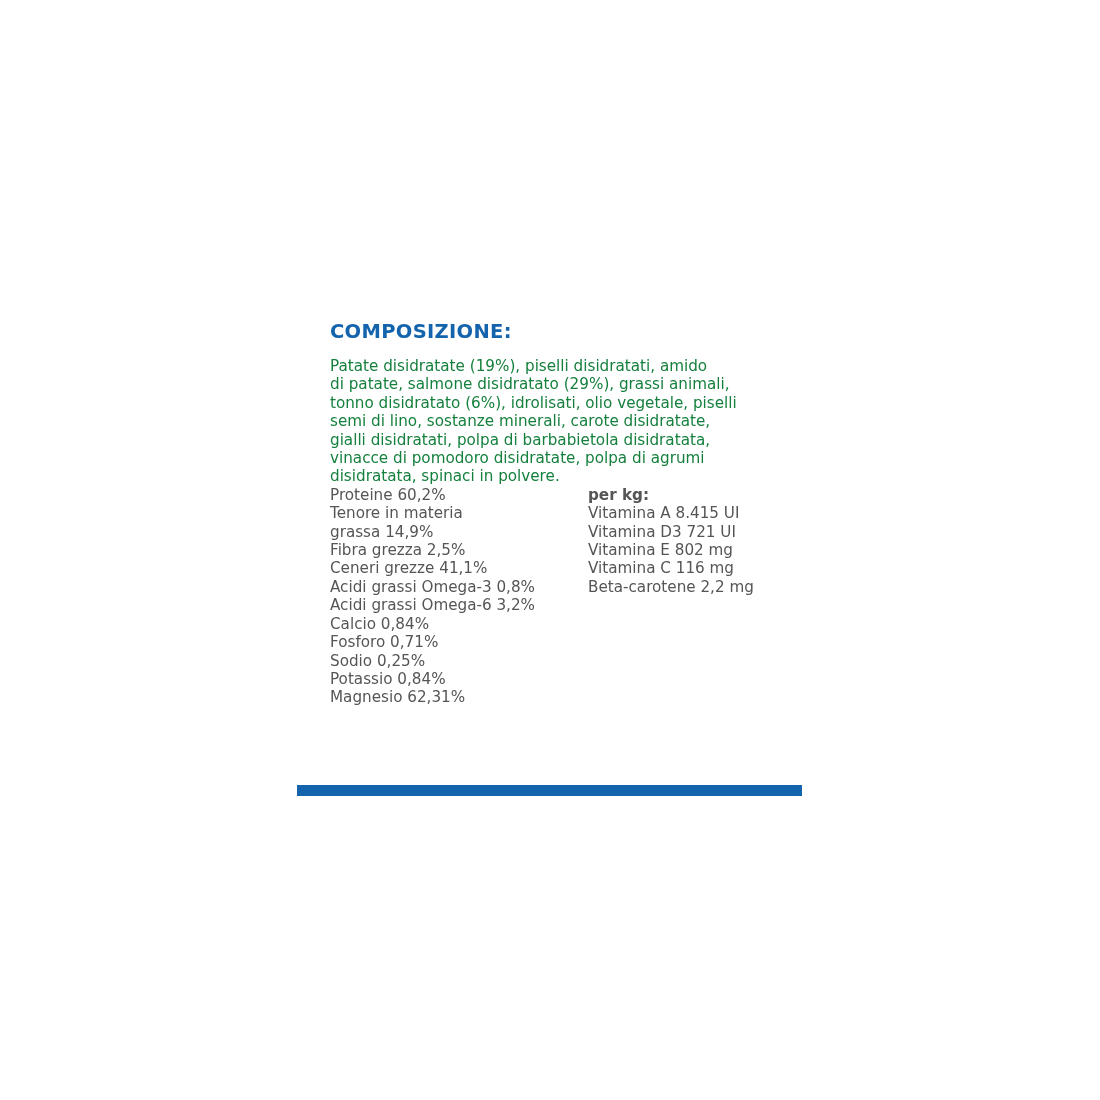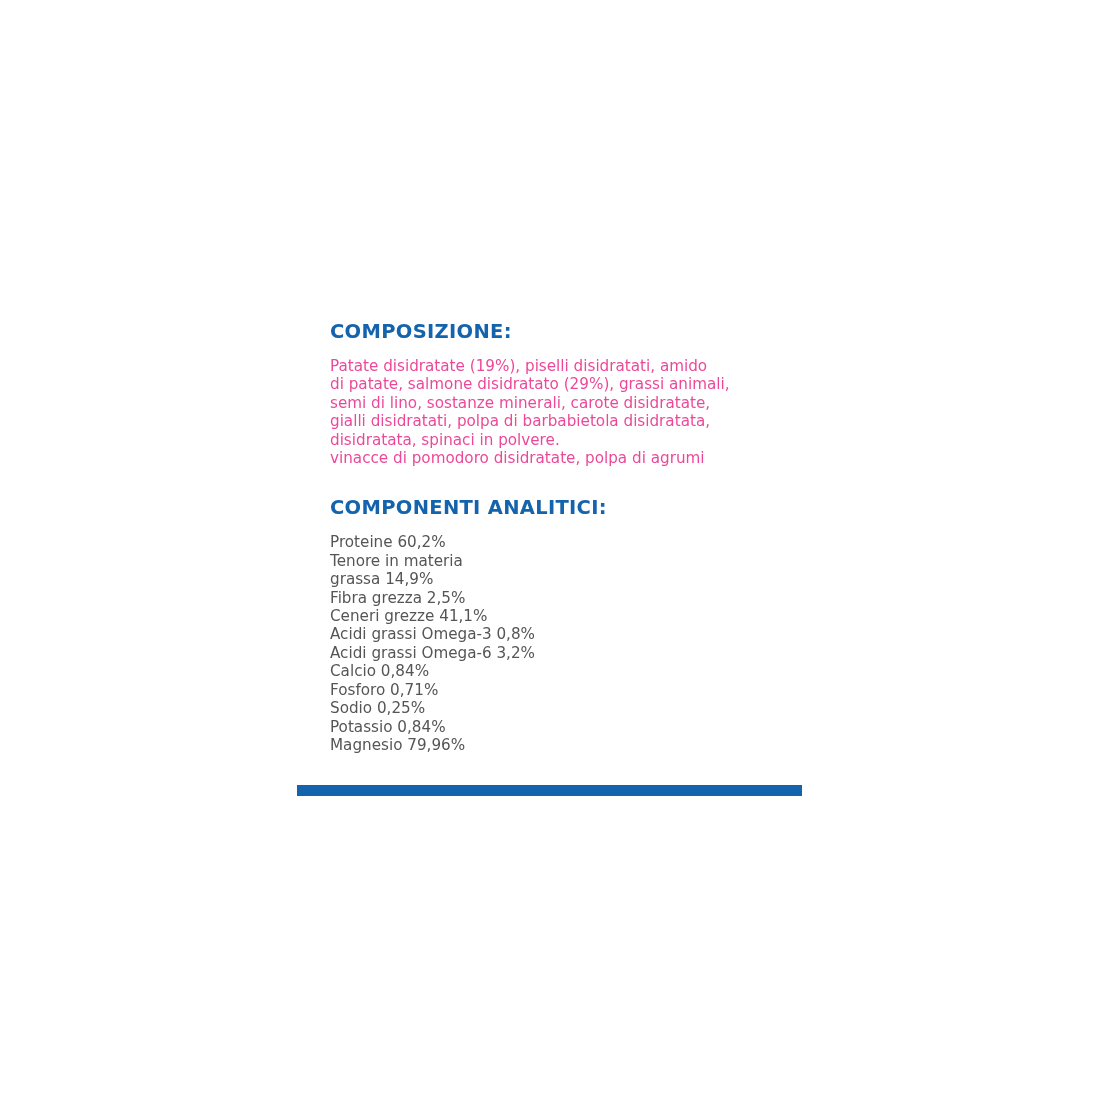--- a/index.html
+++ b/index.html
@@ -26,21 +26,21 @@
   }
   .section-title {
     color: #1463ad;
     font-family: "DejaVu Sans", sans-serif;
     font-weight: bold;
     font-size: 19.5px;
     letter-spacing: 0.3px;
     margin: 0 0 14px 0;
   }
   .composition-text {
-    color: #ec4899;
+    color: #15803d;
     font-size: 15.2px;
     line-height: 18.4px;
     width: 450px;
     margin: 0;
   }
   .composition-text span {
     display: block;
     white-space: nowrap;
   }
   .analytics-title {
@@ -84,44 +84,52 @@
 
 <div class="page">
 
   <div class="panel">
 
     <h2 class="section-title">COMPOSIZIONE:</h2>
 
     <p class="composition-text">
       <span>Patate disidratate (19%), piselli disidratati, amido</span>
       <span>di patate, salmone disidratato (29%), grassi animali,</span>
+      <span>tonno disidratato (6%), idrolisati, olio vegetale, piselli</span>
       <span>semi di lino, sostanze minerali, carote disidratate,</span>
       <span>gialli disidratati, polpa di barbabietola disidratata,</span>
+      <span>vinacce di pomodoro disidratate, polpa di agrumi</span>
       <span>disidratata, spinaci in polvere.</span>
-      <span>vinacce di pomodoro disidratate, polpa di agrumi</span>
     </p>
 
-    <h2 class="section-title analytics-title">COMPONENTI ANALITICI:</h2>
 
     <div class="analytics-cols">
 
       <div class="col-left">
         <div class="line">Proteine 60,2%</div>
         <div class="line">Tenore in materia</div>
         <div class="line">grassa 14,9%</div>
         <div class="line">Fibra grezza 2,5%</div>
         <div class="line">Ceneri grezze 41,1%</div>
         <div class="line">Acidi grassi Omega-3 0,8%</div>
         <div class="line">Acidi grassi Omega-6 3,2%</div>
         <div class="line">Calcio 0,84%</div>
         <div class="line">Fosforo 0,71%</div>
         <div class="line">Sodio 0,25%</div>
         <div class="line">Potassio 0,84%</div>
-        <div class="line">Magnesio 79,96%</div>
+        <div class="line">Magnesio 62,31%</div>
       </div>
 
+      <div class="col-right">
+        <div class="per-kg">per kg:</div>
+        <div class="line">Vitamina A 8.415 UI</div>
+        <div class="line">Vitamina D3 721 UI</div>
+        <div class="line">Vitamina E 802 mg</div>
+        <div class="line">Vitamina C 116 mg</div>
+        <div class="line">Beta-carotene 2,2 mg</div>
+      </div>
 
     </div>
   </div>
 
   <div class="rule"></div>
 
 </div>
 
 </body></html>

